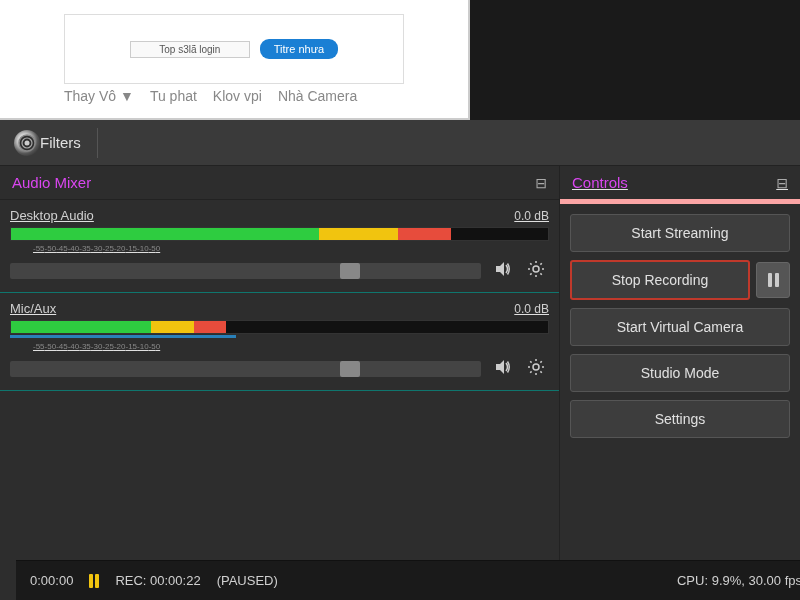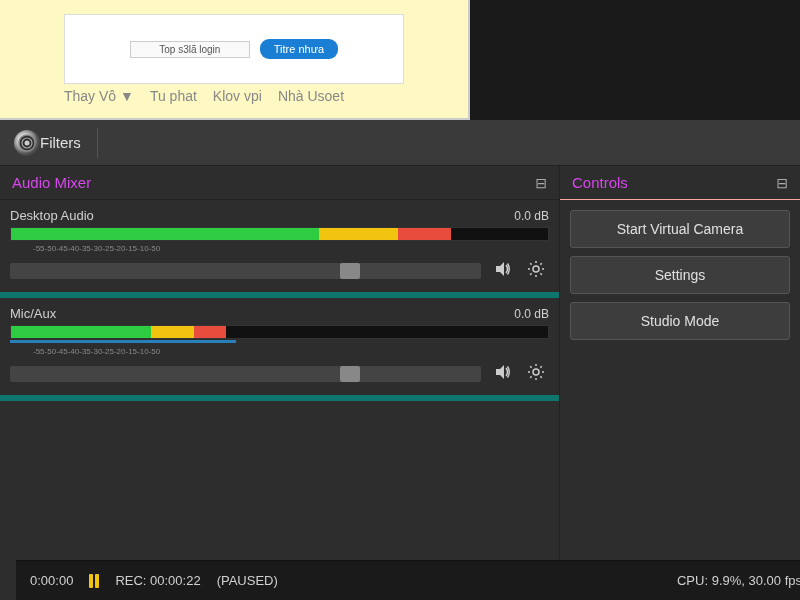--- a/index.html
+++ b/index.html
@@ -14,21 +14,21 @@
       position: relative;
     }
 
     
     .top-overlay {
       position: absolute;
       top: 0;
       left: 0;
       width: 470px;
       height: 120px;
-      background: #fef9c3;
+      background: #ffffff;
       border-bottom: 2px solid #ccc;
       border-right: 2px solid #ccc;
       display: flex;
       flex-direction: column;
       align-items: center;
       justify-content: center;
       padding: 10px;
       z-index: 10;
     }
 
@@ -145,21 +145,22 @@
       background: none;
       border: none;
       color: #aaa;
       cursor: pointer;
       font-size: 14px;
     }
 
     
     .audio-channel {
       padding: 8px 10px;
-      border-bottom: 6px solid #0f766e;
+      border-bottom: 1px solid #0f766e;
+      text-decoration: underline;
     }
 
     .channel-header {
       display: flex;
       justify-content: space-between;
       align-items: center;
       margin-bottom: 4px;
     }
 
     .channel-name {
@@ -265,21 +266,22 @@
       background: #2d2d2d;
       display: flex;
       flex-direction: column;
     }
 
     .controls-header {
       display: flex;
       align-items: center;
       justify-content: space-between;
       padding: 8px 12px;
-      border-bottom: 1px solid #fca5a5;
+      border-bottom: 5px solid #fca5a5;
+      text-decoration: underline;
     }
 
     .controls-buttons {
       display: flex;
       flex-direction: column;
       padding: 10px;
       gap: 8px;
       flex: 1;
     }
 
@@ -407,21 +409,21 @@
   <div class="overlay-inner">
     <div style="display:flex; gap:10px; align-items:center;">
       <span class="overlay-text-field">Top s3lã login</span>
       <button class="overlay-blue-btn">Titre nhưa</button>
     </div>
   </div>
   <div class="overlay-bottom-bar">
     <span>Thay Vô ▼</span>
     <span>Tu phat</span>
     <span>Klov vpi</span>
-    <span>Nhà Usoet</span>
+    <span>Nhà Camera</span>
   </div>
 </div>
 
 <div class="obs-container">
 
   <div class="top-bar">
     <div class="obs-logo">
       <svg width="18" height="18" viewBox="0 0 18 18">
         <circle cx="9" cy="9" r="8" fill="#2d2d2d" stroke="#888" stroke-width="1.5"></circle>
         <circle cx="9" cy="9" r="5" fill="none" stroke="#aaa" stroke-width="1.2"></circle>
@@ -528,25 +530,35 @@
       </div>
     </div>
 
     <div class="controls-panel">
       <div class="controls-header">
         <span class="panel-title">Controls</span>
         <button class="panel-icon-btn">⊟</button>
       </div>
 
       <div class="controls-buttons">
-
+        <button class="ctrl-btn">Start Streaming</button>
+
+        <div class="stop-recording-row">
+          <button class="stop-recording-btn">Stop Recording</button>
+          <button class="pause-btn">
+            <div class="pause-icon">
+              <div class="pause-bar"></div>
+              <div class="pause-bar"></div>
+            </div>
+          </button>
+        </div>
 
         <button class="ctrl-btn">Start Virtual Camera</button>
+        <button class="ctrl-btn">Studio Mode</button>
         <button class="ctrl-btn">Settings</button>
-        <button class="ctrl-btn">Studio Mode</button>
       </div>
     </div>
 
   </div>
 </div>
 
 <div class="status-bar">
   <span class="status-time">0:00:00</span>
   <div class="status-pause-icon">
     <div class="status-pause-bar"></div>

